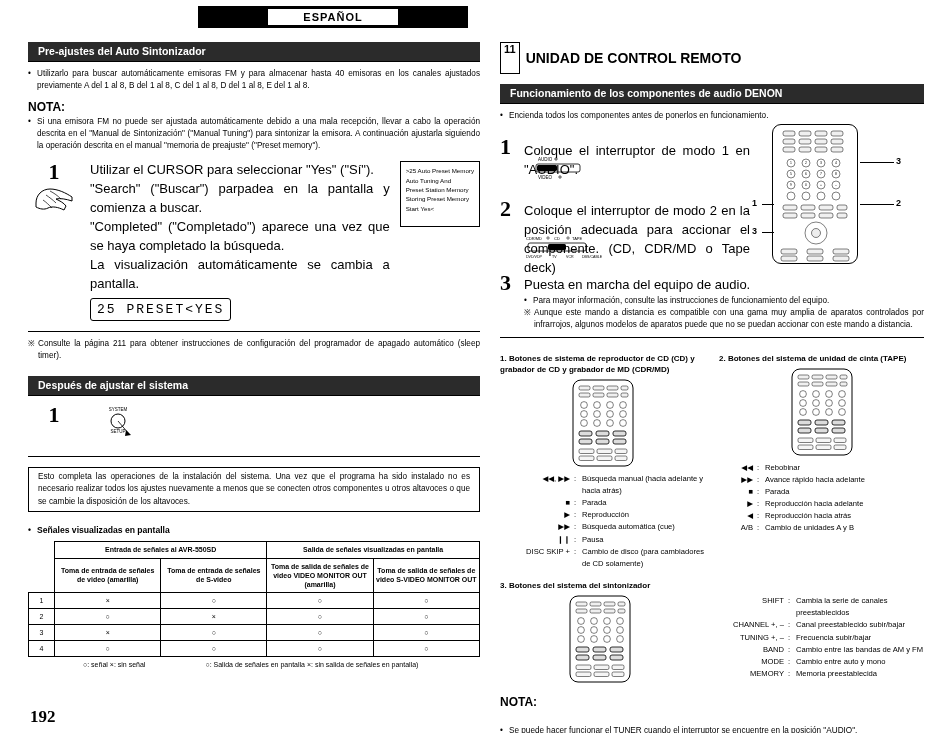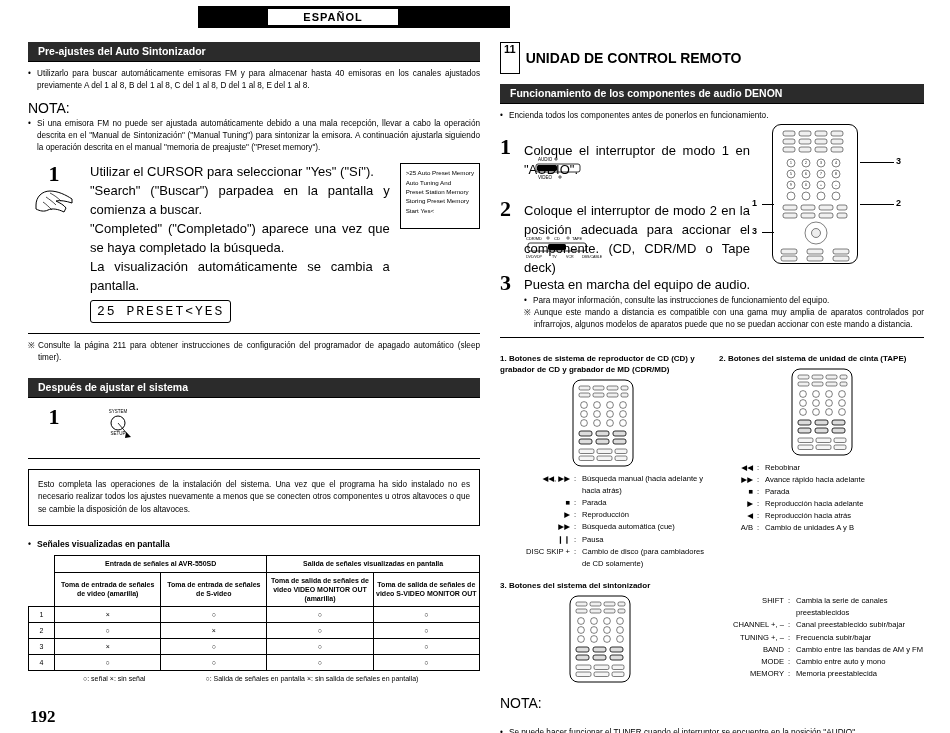--- a/index.html
+++ b/index.html
@@ -19,21 +19,21 @@
   .page {
     position: relative;
     width: 950px;
     height: 733px;
   }
   
   .lang-banner {
     position: absolute;
     top: 6px;
     left: 198px;
-    width: 312px;
+    width: 270px;
     height: 22px;
     background: #000;
   }
   .lang-banner .label {
     position: absolute;
     left: 70px;
     top: 3px;
     width: 130px;
     height: 16px;
     background: #fff;
@@ -98,22 +98,22 @@
     text-align: justify;
   }
   .bullet-sq:before {
     content: "\203B";
     position: absolute;
     left: 0;
     top: 0;
     font-size: 8px;
   }
   .nota {
-    font-weight: normal;
-    font-size: 14px;
+    font-weight: bold;
+    font-size: 12px;
     margin-top: 8px;
   }
   .stepnum {
     font-size: 22px;
     font-weight: bold;
     font-family: "Liberation Serif", serif;
     line-height: 1;
   }
   .rule {
     border-top: 1px solid #000;
@@ -149,21 +149,21 @@
     line-height: 1.5;
     padding: 4px 5px;
     box-sizing: border-box;
   }
   .preset-panel .ln {
     white-space: nowrap;
   }
   
   .boxnote {
     border: 1px solid #000;
-    padding: 9px 9px;
+    padding: 3px 9px;
     font-size: 8.2px;
     line-height: 1.5;
     text-align: justify;
     margin-top: 10px;
   }
   
   table.sig {
     border-collapse: collapse;
     width: 100%;
     font-size: 7px;

